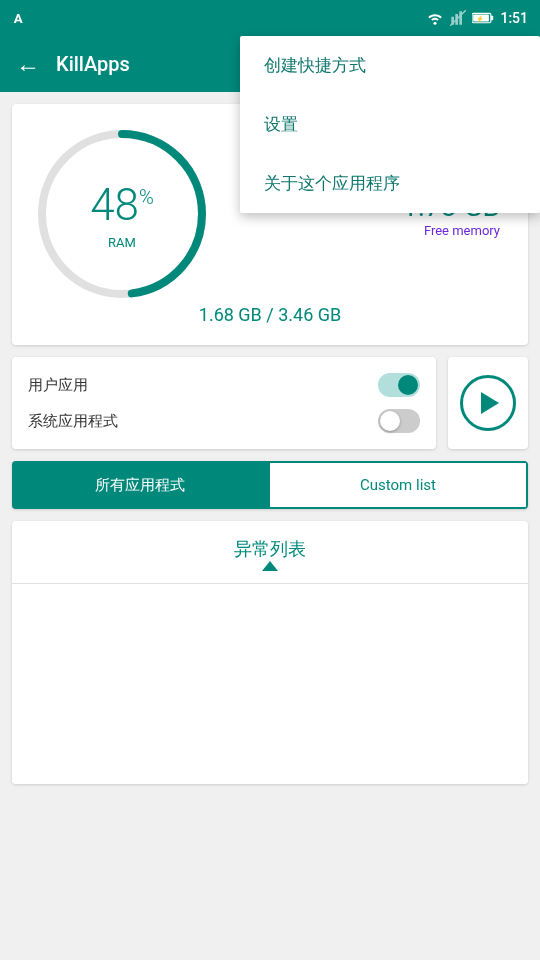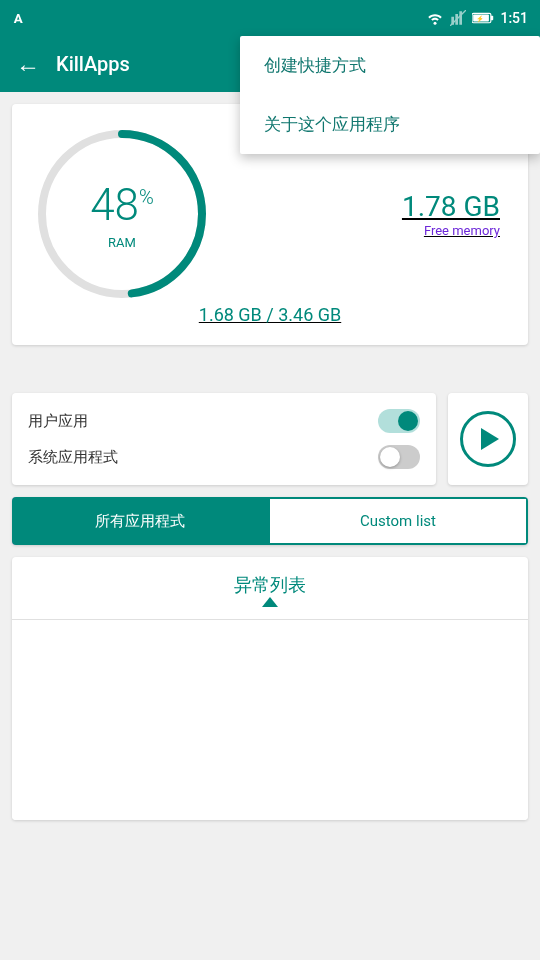--- a/index.html
+++ b/index.html
@@ -64,21 +64,20 @@
     .ram-card {
       background: white;
       border-radius: 4px;
       padding: 20px;
       display: flex;
       flex-direction: column;
       align-items: center;
       position: relative;
       elevation: 2;
       box-shadow: 0 1px 3px rgba(0,0,0,0.15);
-      text-decoration: underline;
     }
     .ram-card-inner {
       display: flex;
       width: 100%;
       align-items: center;
     }
     .circle-container {
       position: relative;
       width: 180px;
       height: 180px;
@@ -141,21 +140,20 @@
       font-size: 18px;
       color: #00897b;
       margin-top: 0;
     }
 
     
     .controls-card {
       display: flex;
       gap: 12px;
       align-items: stretch;
-      margin-top: 36px;
     }
     .toggles-card {
       background: white;
       border-radius: 4px;
       padding: 16px;
       flex: 1;
       box-shadow: 0 1px 3px rgba(0,0,0,0.15);
     }
     .toggle-row {
       display: flex;
@@ -336,20 +334,21 @@
   </div>
 </div>
 
 <div class="app-bar">
   <span style="color:white; font-size:24px; cursor:pointer;">←</span>
   <span class="app-bar-title">KillApps</span>
 </div>
 
 <div class="dropdown-overlay">
   <div class="dropdown-item">创建快捷方式</div>
+  <div class="dropdown-item">设置</div>
   <div class="dropdown-item">关于这个应用程序</div>
 </div>
 
 <div class="main-content">
 
   <div class="ram-card">
     <div class="ram-card-inner">
       <div class="circle-container">
         <svg class="circle-svg" viewBox="0 0 180 180">
           <circle class="circle-bg" cx="90" cy="90" r="80"></circle>

